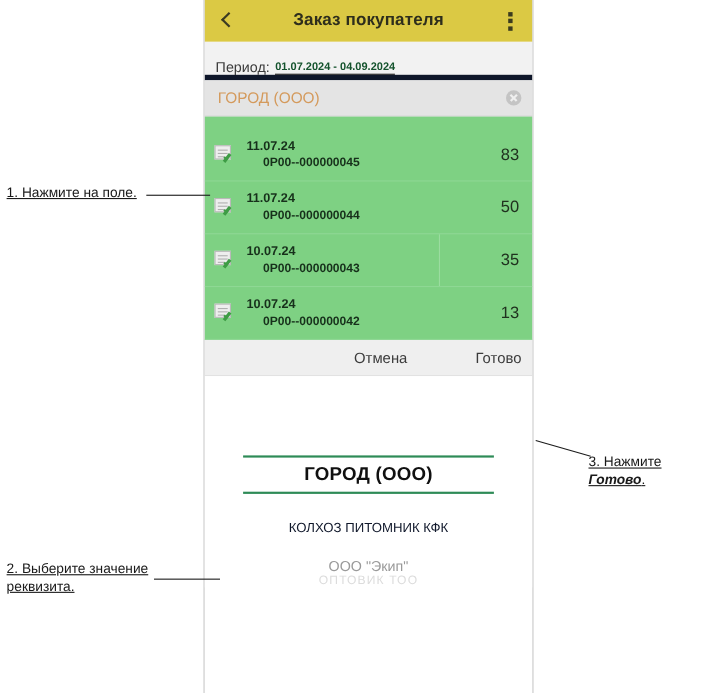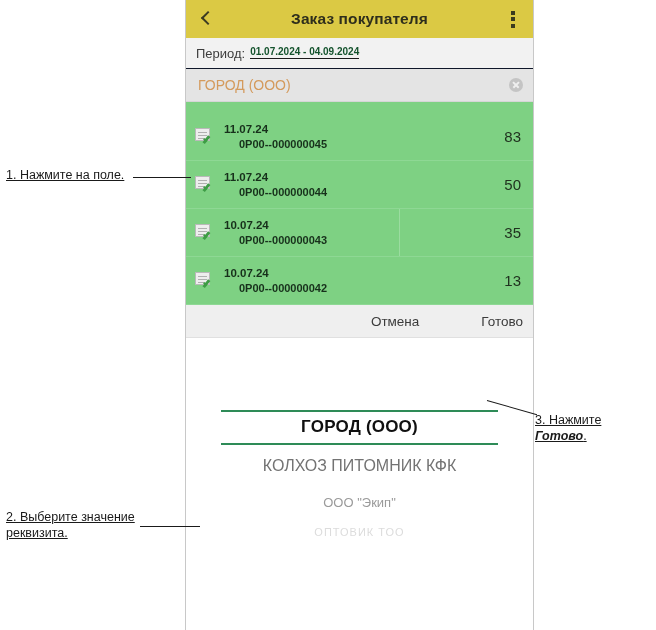--- a/index.html
+++ b/index.html
@@ -13,21 +13,21 @@
     position: relative;
     font-family: "Liberation Sans", sans-serif;
     overflow: hidden;
   }
 
   
   #phone {
     position: absolute;
     left: 185px;
     top: 0px;
-    width: 349px;
+    width: 300px;
     height: 630px;
     background: #ffffff;
     border-left: 1px solid #c8c8c8;
     border-right: 1px solid #c8c8c8;
     box-sizing: border-box;
     overflow: hidden;
   }
 
   
   #appbar {
@@ -108,23 +108,23 @@
     bottom: 2px;
     height: 2.5px;
     background: #2e8b57;
   }
 
   
   #period-row {
     height: 30px;
     background: #f2f2f2;
     display: flex;
-    align-items: center;
+    align-items: flex-end;
     padding-left: 10px;
-    border-bottom: 1px solid #0f172a;
+    border-bottom: 5px solid #0f172a;
   }
   #period-label {
     font-size: 13px;
     color: #3c3c3c;
     margin-right: 5px;
   }
   #period-value {
     font-size: 10px;
     font-weight: bold;
     color: #14532d;
@@ -380,33 +380,32 @@
   #picker-selected {
     font-size: 17px;
     font-weight: bold;
     color: #101010;
     letter-spacing: .2px;
   }
   .picker-item {
     text-align: center;
   }
   #picker-item-1 {
-    font-size: 16px;
-    color: #737373;
-    margin-top: 12px;
+    font-size: 12px;
+    color: #0f172a;
+    margin-top: 24px;
   }
   #picker-item-2 {
     font-size: 13px;
     color: #9a9a9a;
     margin-top: 20px;
   }
   #picker-item-3 {
     font-size: 11px;
     color: #dcdcdc;
-    margin-top: 16px;
     letter-spacing: 1px;
   }
 
   
   .annot {
     position: absolute;
     font-size: 12.5px;
     color: #1a1a1a;
     line-height: 16px;
     text-decoration: underline;

